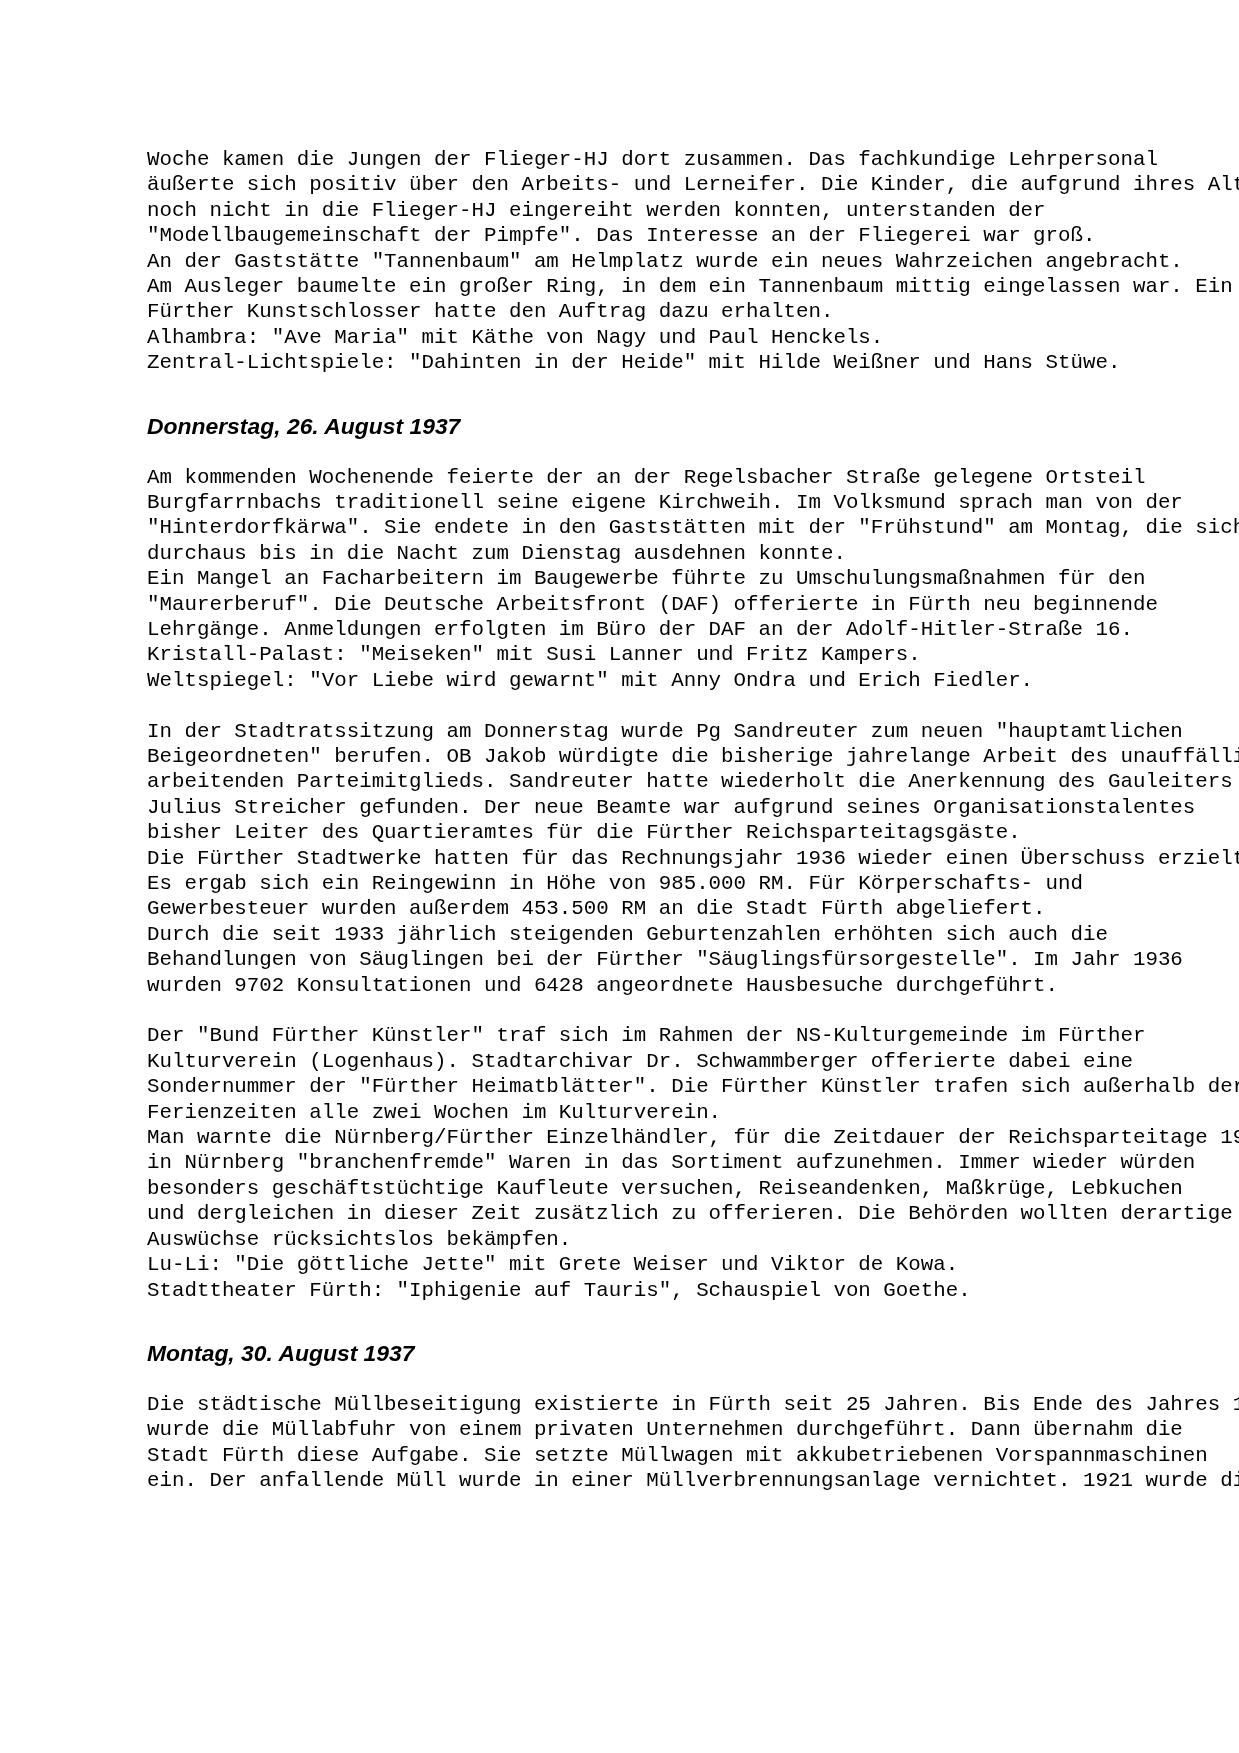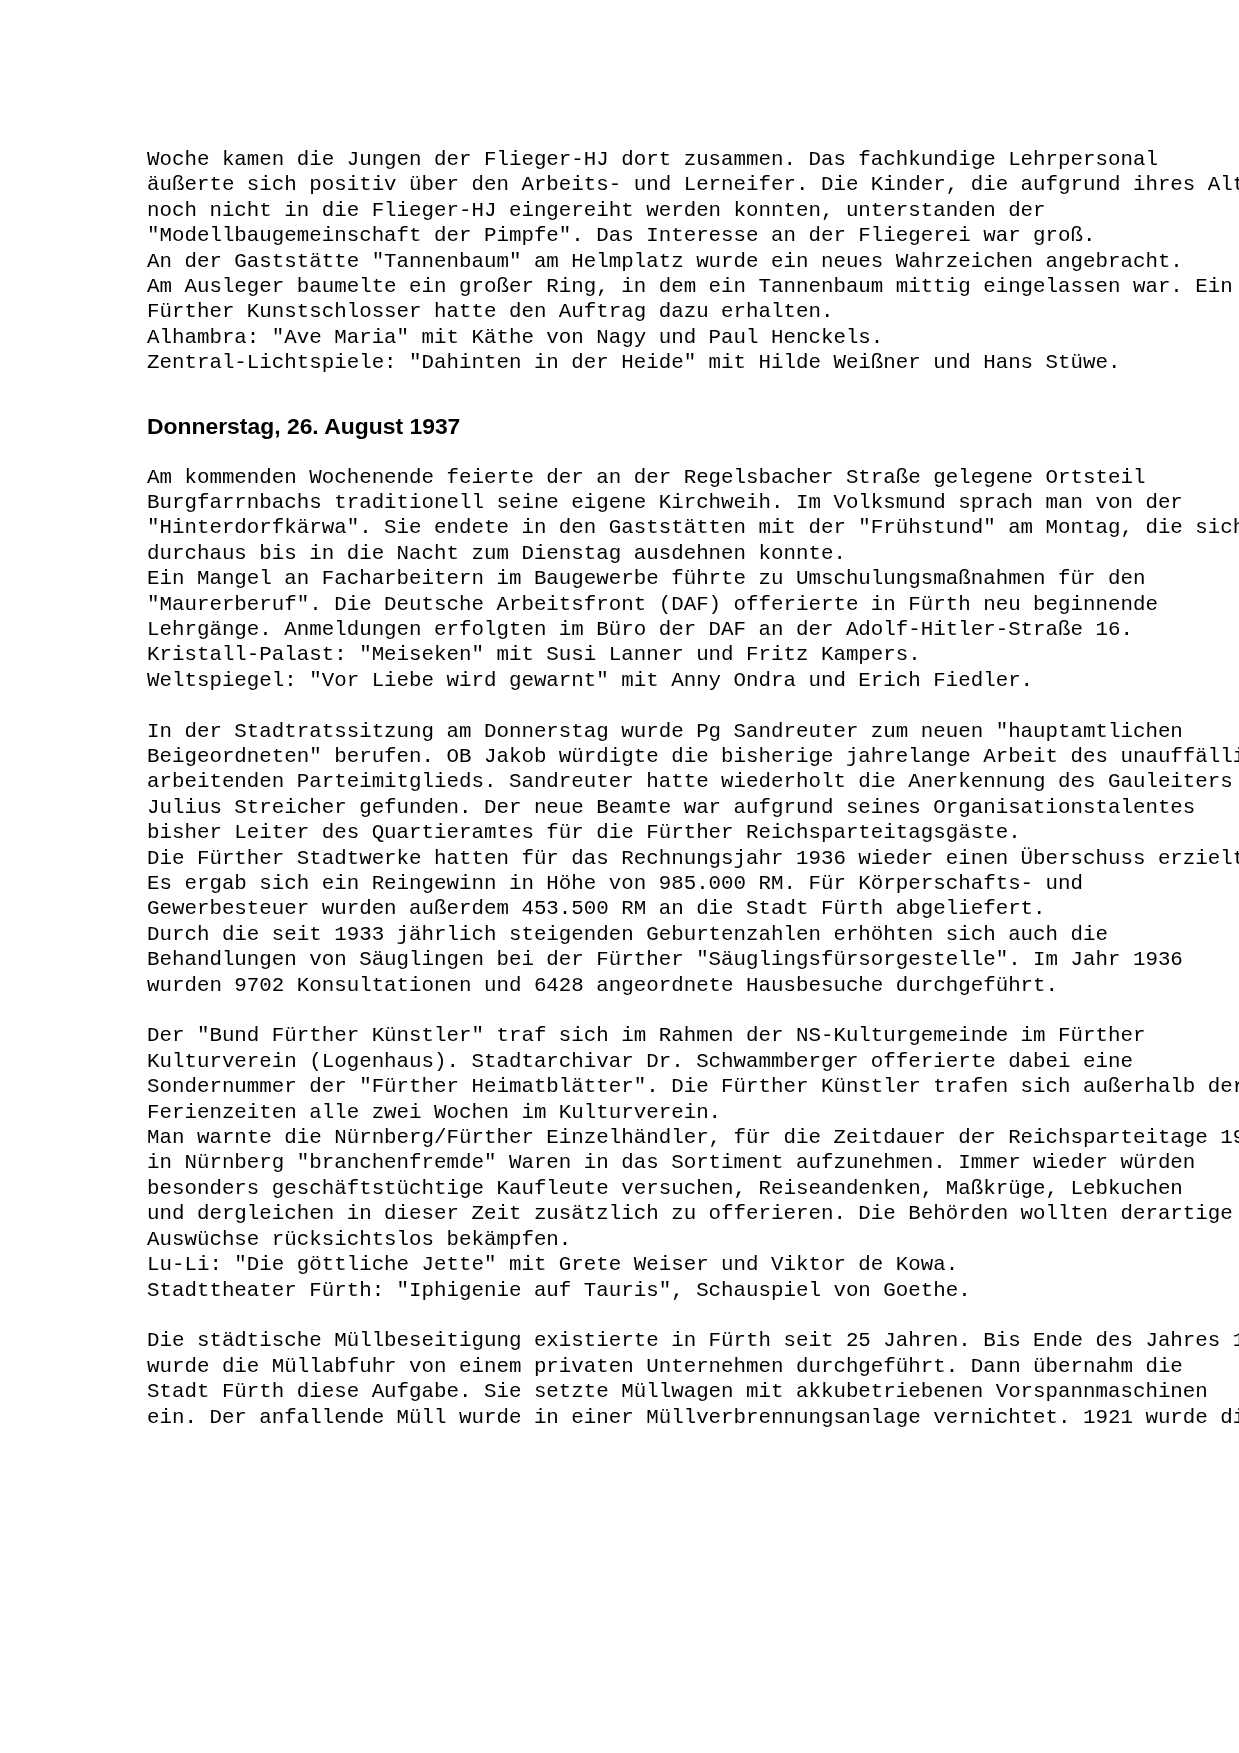--- a/index.html
+++ b/index.html
@@ -30,20 +30,21 @@
     white-space: pre;
   }
   .date-heading {
     font-family: "Liberation Sans", sans-serif;
     font-size: 22.9px;
     line-height: 25.4px;
     font-weight: bold;
     padding-top: 12.7px;
     margin: 0 0 25.4px 0;
     white-space: pre;
+    font-style: italic;
   }
 </style>
 </head>
 <body>
 
 <div class="page">
   <div class="content">
 
     <p class="body-text">Woche kamen die Jungen der Flieger-HJ dort zusammen. Das fachkundige Lehrpersonal
 äußerte sich positiv über den Arbeits- und Lerneifer. Die Kinder, die aufgrund ihres Alters
@@ -86,20 +87,21 @@
 Sondernummer der "Fürther Heimatblätter". Die Fürther Künstler trafen sich außerhalb der
 Ferienzeiten alle zwei Wochen im Kulturverein.
 Man warnte die Nürnberg/Fürther Einzelhändler, für die Zeitdauer der Reichsparteitage 1937
 in Nürnberg "branchenfremde" Waren in das Sortiment aufzunehmen. Immer wieder würden
 besonders geschäftstüchtige Kaufleute versuchen, Reiseandenken, Maßkrüge, Lebkuchen
 und dergleichen in dieser Zeit zusätzlich zu offerieren. Die Behörden wollten derartige
 Auswüchse rücksichtslos bekämpfen.
 Lu-Li: "Die göttliche Jette" mit Grete Weiser und Viktor de Kowa.
 Stadttheater Fürth: "Iphigenie auf Tauris", Schauspiel von Goethe.</p>
 
+    <h2 class="date-heading">Montag, 30. August 1937</h2>
 
     <p class="body-text">Die städtische Müllbeseitigung existierte in Fürth seit 25 Jahren. Bis Ende des Jahres 1911
 wurde die Müllabfuhr von einem privaten Unternehmen durchgeführt. Dann übernahm die
 Stadt Fürth diese Aufgabe. Sie setzte Müllwagen mit akkubetriebenen Vorspannmaschinen
 ein. Der anfallende Müll wurde in einer Müllverbrennungsanlage vernichtet. 1921 wurde die</p>
 
   </div>
 </div>
 
 </body></html>

